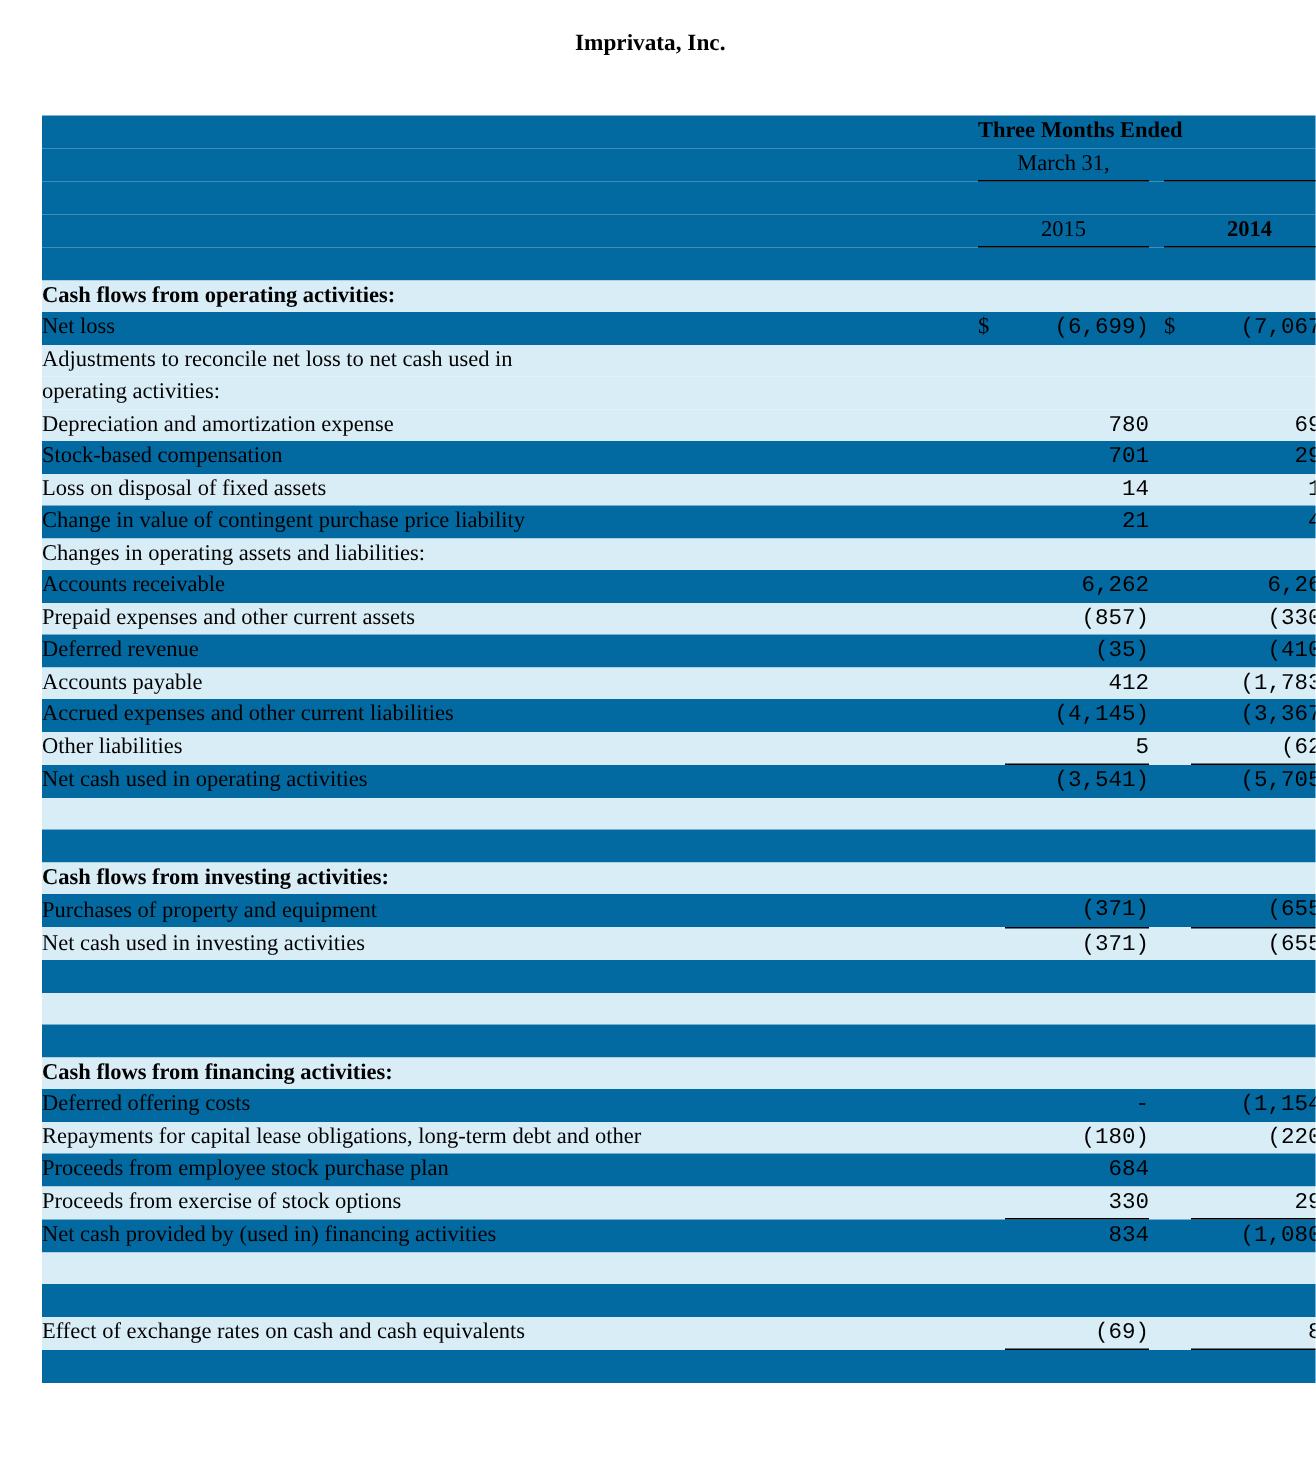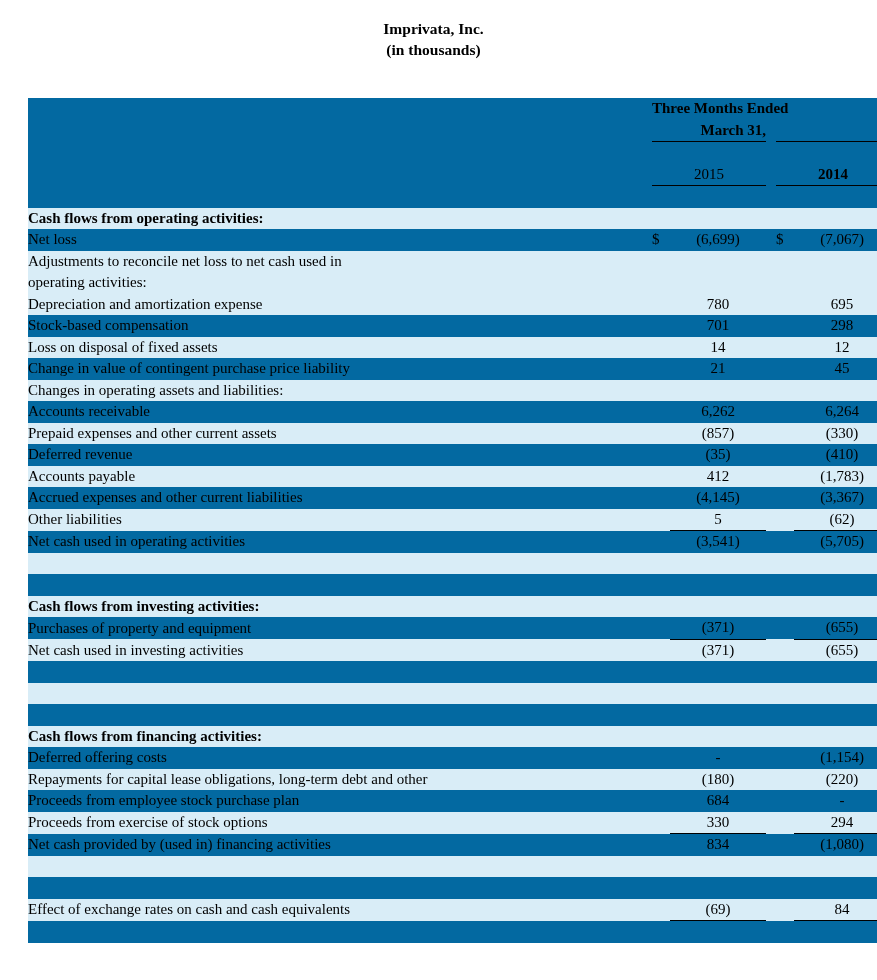--- a/index.html
+++ b/index.html
@@ -54,37 +54,36 @@
   col.c-val2   { width: 96px; }
 
   .shade { background: #d9edf7; }
   .white { background: #0369a1; }
 
   .lbl { padding-left: 2px; }
   .ind0 { padding-left: 2px; }
   .ind1 { padding-left: 26px; }
   .ind2 { padding-left: 40px; }
   .bold { font-weight: bold; }
-  .num { text-align: center; padding-right: 2px; }
+  .num { text-align: right; padding-right: 2px; font-family: Liberation Mono, monospace; }
   .cur { text-align: left; padding-left: 2px; }
   .spacer-row td { height: 12px; line-height: 12px; }
   .small-gap td { height: 10px; line-height: 10px; }
   .hdr-space td { height: 14px; line-height: 14px; }
   .underline-cell {
     border-bottom: 1px solid #000;
   }
 </style>
 </head>
 <body>
 
 <div class="page">
 
   <div class="title-block">
     <div>Imprivata, Inc.</div>
-    <div>(in thousands)</div>
   </div>
 
   <table class="fin">
     <colgroup>
       <col class="c-label">
         <col class="c-cur1">
         <col class="c-val1">
         <col class="c-gap">
         <col class="c-cur2">
         <col class="c-val2">
@@ -92,21 +91,21 @@
     <tbody>
 
       <tr>
         <td class="white"></td>
         <td class="white" colspan="2" style="text-align:center;font-weight:bold;">Three Months Ended</td>
         <td class="white"></td>
         <td class="white" colspan="2"></td>
       </tr>
       <tr>
         <td class="white"></td>
-        <td class="white underline-cell" colspan="2" style="text-align:right;font-weight:bold;">March 31,</td>
+        <td class="white underline-cell" colspan="2" style="text-align:center;font-weight:normal;">March 31,</td>
         <td class="white"></td>
         <td class="white underline-cell" colspan="2"></td>
       </tr>
       <tr class="hdr-space">
         <td class="white" colspan="6"></td>
       </tr>
       <tr>
         <td class="white"></td>
         <td class="white underline-cell" colspan="2" style="text-align:center;font-weight:normal;">2015</td>
         <td class="white"></td>

